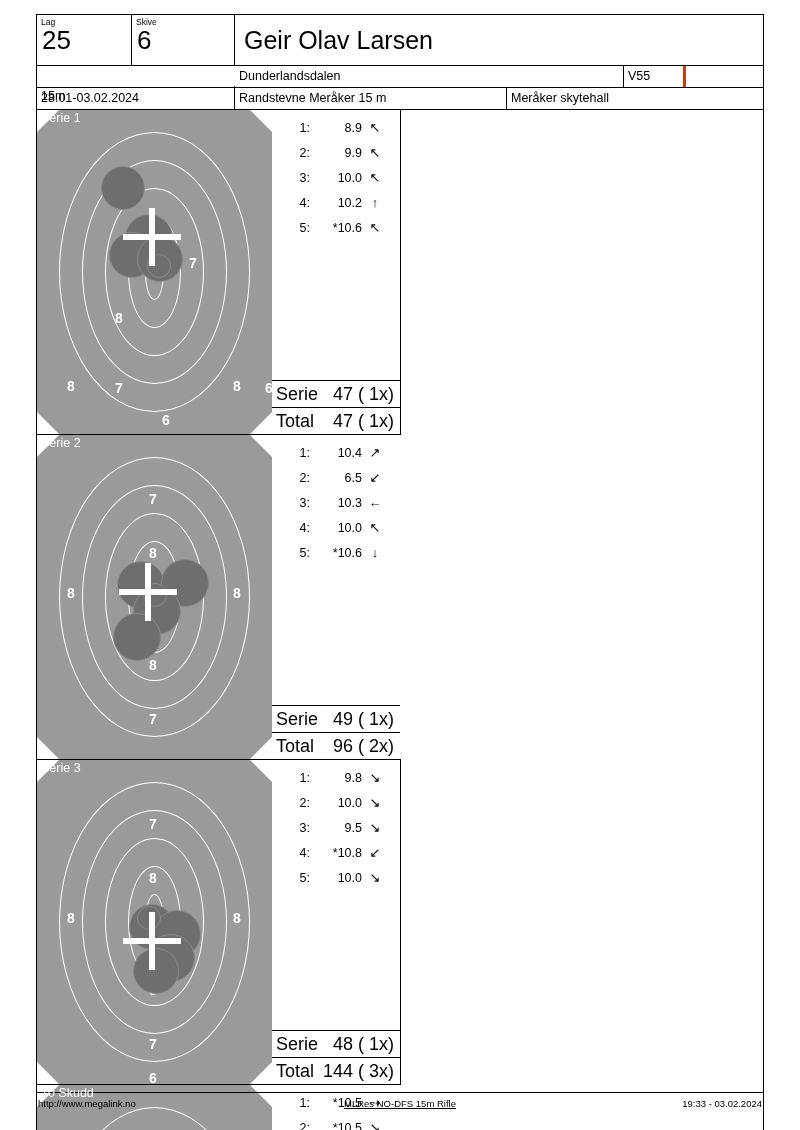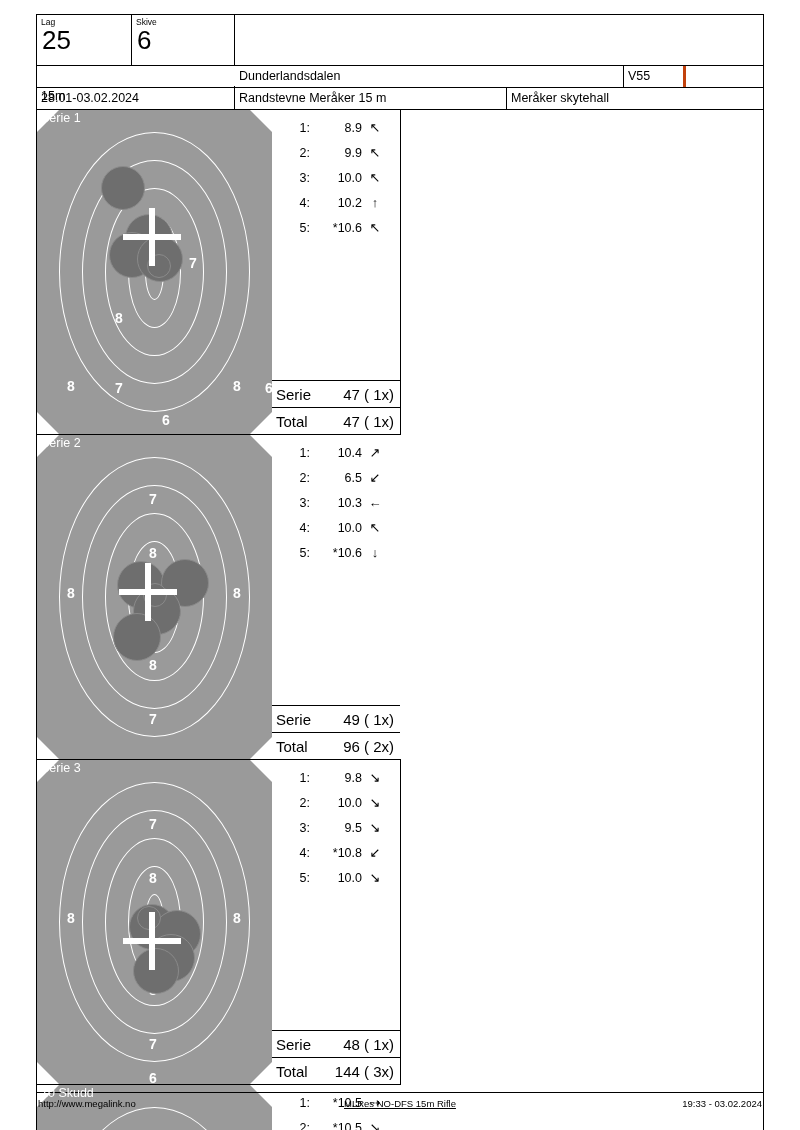--- a/index.html
+++ b/index.html
@@ -45,21 +45,21 @@
   .hole{position:absolute;border-radius:50%;background:#6e6e6e;border:1px solid #8a8a8a;}
   .cross{position:absolute;z-index:5;}
   .cross .v{position:absolute;background:#ffffff;}
   .cross .h{position:absolute;background:#ffffff;}
 
   .shotlist{flex:1;display:flex;flex-direction:column;padding-top:5px;}
   .shot{display:flex;align-items:center;height:25px;font-size:12.5px;}
   .shot .no{width:38px;text-align:right;padding-right:4px;}
   .shot .val{width:48px;text-align:right;}
   .shot .dir{width:26px;text-align:center;font-size:13px;}
-  .sumrow{display:flex;height:26px;border-top:1px solid #000;font-size:15px;align-items:center;}
+  .sumrow{display:flex;height:26px;border-top:1px solid #000;font-size:18px;align-items:center;}
   .sumrow .k{width:46px;padding-left:4px;}
   .sumrow .v{flex:1;text-align:right;padding-right:6px;}
   .shotlist.tall .shot{height:25px;}
   .empty-block{width:364px;box-sizing:border-box;}
 
   
   .footer{position:absolute;left:36px;top:1092px;width:728px;font-size:9.5px;}
   .footline{position:absolute;left:0;top:0;width:728px;height:1px;background:#000;}
   .f-left{position:absolute;left:2px;top:6px;}
   .f-mid{position:absolute;left:0;top:6px;width:728px;text-align:center;text-decoration:underline;}
@@ -73,20 +73,23 @@
   <div class="sheet">
 
     <div class="hdr-row1">
       <div class="cell c-lag">
         <span class="lbl">Lag</span>
         <span class="bignum">25</span>
       </div>
       <div class="cell c-skive">
         <span class="lbl">Skive</span>
         <span class="bignum">6</span>
+      </div>
+      <div class="cell c-name">
+        <span class="name">Geir Olav Larsen</span>
       </div>
     </div>
 
     <div class="hdr-row2">
       <div class="cell d-dist">15m</div>
       <div class="cell d-club">Dunderlandsdalen</div>
       <div class="cell d-class">V55</div>
       <div class="cell d-last"></div>
     </div>
 

